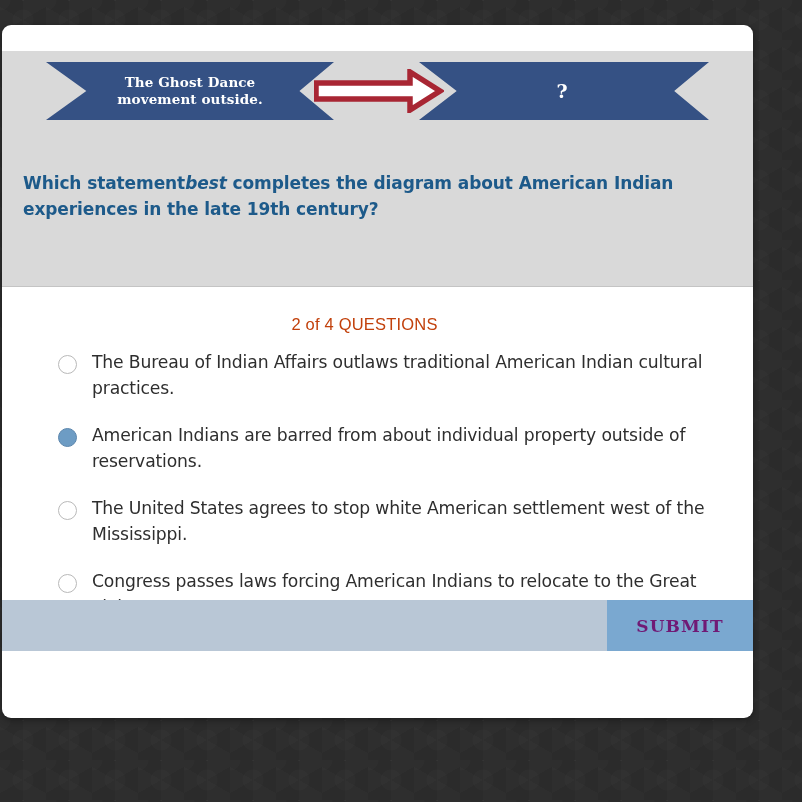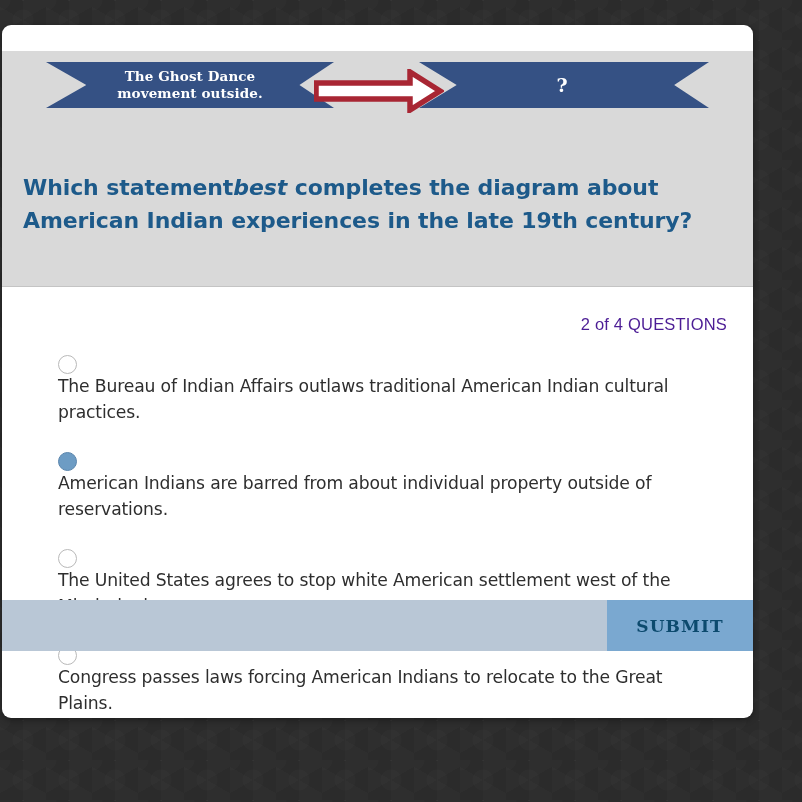--- a/index.html
+++ b/index.html
@@ -57,21 +57,21 @@
 
   .diagram {
     position: relative;
     height: 108px;
     margin: 26px 0 0 0;
   }
 
   .ribbon {
     position: absolute;
     top: 11px;
-    height: 46px;
+    height: 58px;
     background: #355184;
     display: flex;
     align-items: center;
     justify-content: center;
     -webkit-clip-path: polygon(0% 0%, 100% 0%, 86.5% 50%, 100% 100%, 0% 100%, 13.5% 50%);
     clip-path: polygon(0% 0%, 100% 0%, 86.5% 50%, 100% 100%, 0% 100%, 13.5% 50%);
     box-sizing: border-box;
   }
   .ribbon-a {
     left: 44px;
@@ -107,60 +107,59 @@
     top: 18px;
     width: 130px;
     height: 44px;
   }
 
   
   .prompt {
     color: #1d5a8a;
     font-family: "DejaVu Sans", sans-serif;
     font-weight: bold;
-    font-size: 22px;
+    font-size: 17px;
     line-height: 1.52;
     padding: 12px 20px 0 21px;
     letter-spacing: -0.1px;
   }
   .prompt em {
     font-style: italic;
     font-weight: bold;
   }
 
   
   .body {
     background: #ffffff;
     padding: 0;
     height: 372px;
     position: relative;
     box-sizing: border-box;
   }
 
   .qcount {
-    text-align: right;
-    color: #4c1d95;
+    text-align: center;
+    color: #c2410c;
     font-family: "Liberation Sans", sans-serif;
     font-size: 16.5px;
     padding: 28px 26px 0 0;
     letter-spacing: 0.2px;
   }
 
   .options {
     margin: 16px 0 0 0;
     padding: 0;
     list-style: none;
   }
   .option {
     display: flex;
     align-items: flex-start;
     padding: 0 24px 0 56px;
     margin-bottom: 21px;
     cursor: pointer;
-    flex-direction: column;
   }
   .radio {
     flex: 0 0 auto;
     width: 19px;
     height: 19px;
     border-radius: 50%;
     border: 1.5px solid #b9b9b9;
     background: #ffffff;
     margin-top: 5px;
     margin-right: 15px;
@@ -194,21 +193,21 @@
     bottom: 8px;
     width: 100%;
     height: 51px;
     background: #b9c7d6;
     display: flex;
     justify-content: flex-end;
     align-items: stretch;
   }
   .submit-btn {
     background: #7aa8d0;
-    color: #0c4a6e;
+    color: #701a75;
     width: 146px;
     border: none;
     font-family: "DejaVu Serif", "Liberation Serif", serif;
     font-weight: bold;
     font-size: 17px;
     letter-spacing: 1.1px;
     cursor: pointer;
     display: flex;
     align-items: center;
     justify-content: center;

